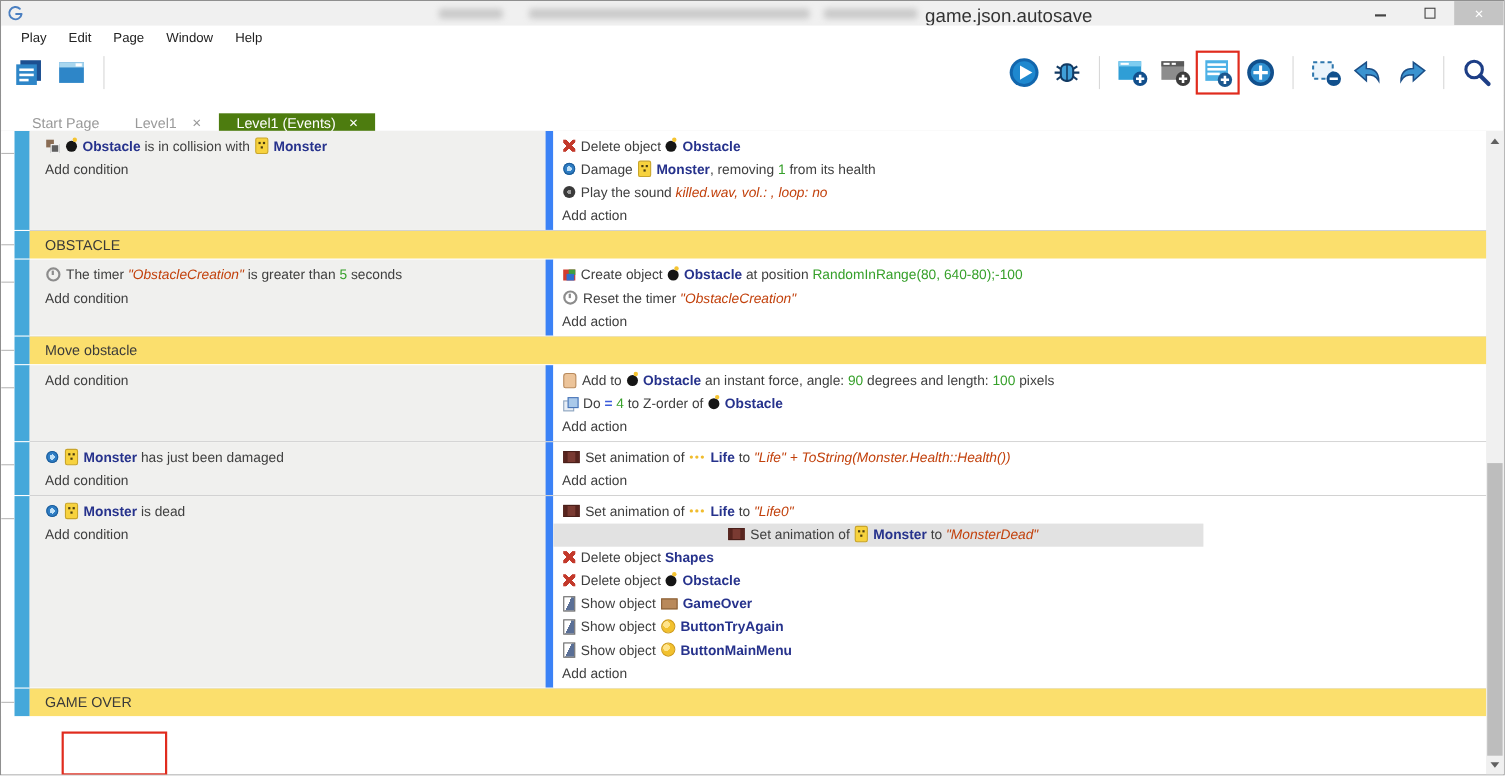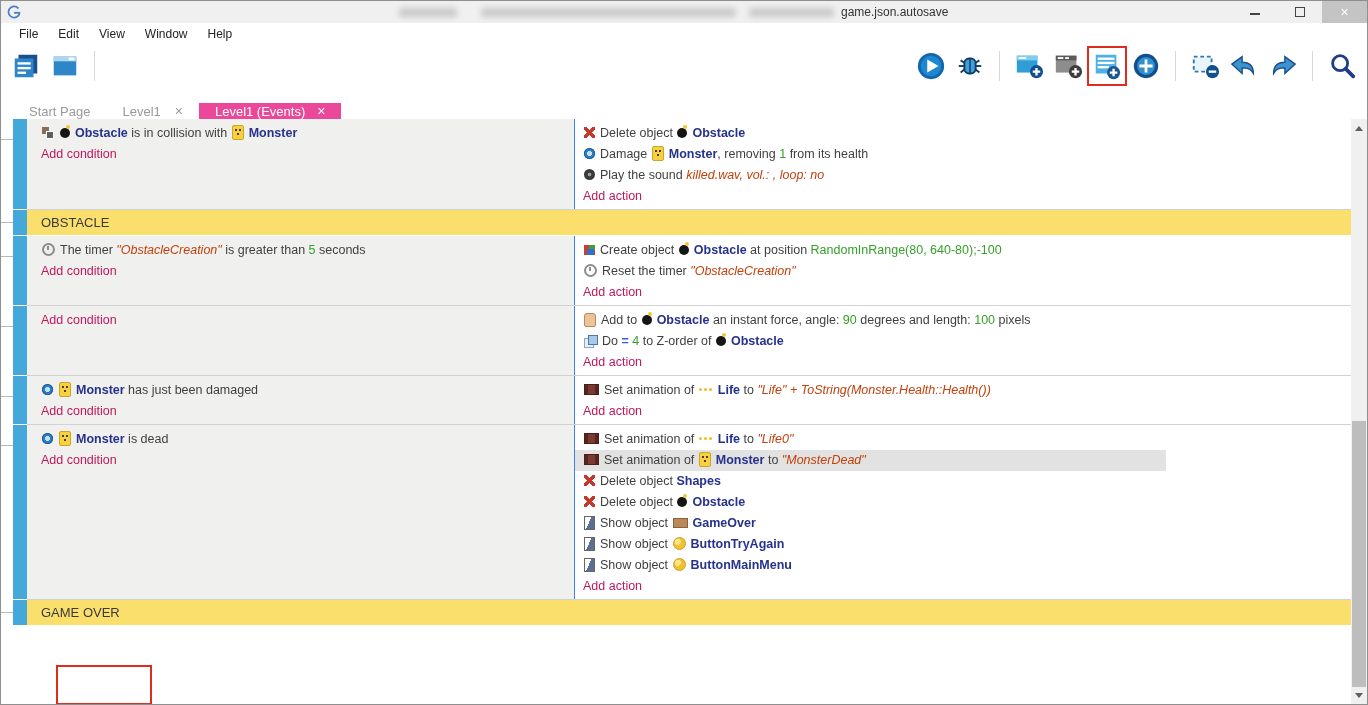--- a/index.html
+++ b/index.html
@@ -6,21 +6,21 @@
   .page{position:relative;width:1368px;height:705px;box-sizing:border-box;border:1px solid #8f8f8f;
         overflow:hidden;font-family:"Liberation Sans",sans-serif;background:#fff;}
 
   
   .titlebar{position:absolute;left:0;top:0;right:0;height:22px;background:#f0f0f0;border-bottom:1px solid #dcdcdc;}
   .logo{position:absolute;left:5px;top:3px;width:16px;height:16px;}
   .blob{position:absolute;top:7px;height:9px;background:#a8a8a8;opacity:.55;filter:blur(3px);border-radius:2px;}
   .b1{left:398px;width:58px;}
   .b2{left:480px;width:255px;}
   .b3{left:748px;width:85px;}
-  .wtitle{position:absolute;left:840px;top:4px;font-size:12px;color:#333;}
+  .wtitle{position:absolute;left:840px;top:4px;font-size:17px;color:#333;}
   .wctrls{position:absolute;right:0;top:0;height:22px;display:flex;}
   .wbtn{width:45px;height:22px;display:flex;align-items:center;justify-content:center;cursor:default;}
   .glyph-min{width:10px;height:2px;background:#444;margin-top:4px;}
   .glyph-rst{position:relative;width:8px;height:8px;border:1px solid #444;background:#f0f0f0;}
   .glyph-rst::before{content:'';position:absolute;left:2px;top:-4px;width:7px;height:7px;border:1px solid #444;z-index:-1;}
   .wbtn.cls{background:#c4c4c4;color:#fff;font-size:14px;}
 
   
   .menubar{position:absolute;top:22px;left:0;right:0;height:22px;background:#fff;display:flex;align-items:center;
            padding-left:8px;font-size:12px;color:#222;}
@@ -33,39 +33,39 @@
   .tbtn{width:30px;height:30px;}
   .tbtn svg{width:100%;height:100%;display:block;}
   .tbtn.hl{outline:2px solid #e02b1d;outline-offset:3px;}
   .sep{width:1px;height:30px;background:#d8d8d8;margin:0 5px;}
 
   
   .tabbar{position:absolute;top:86px;left:0;right:0;height:32px;background:#fff;border-bottom:1px solid #c9c9c9;
           display:flex;align-items:flex-end;padding-left:12px;font-size:13px;}
   .tab{display:flex;align-items:center;gap:14px;padding:0 16px;color:#9a9a9a;}
   .tclose{font-size:14px;color:#9a9a9a;}
-  .tab.active{background:#ec4899;color:#fff;gap:12px;}
+  .tab.active{background:#4d7c0f;color:#fff;gap:12px;}
   .tab.active .tclose{color:#fff;}
 
   
   .events{position:absolute;top:118px;left:0;right:0;bottom:0;overflow:hidden;background:#fff;}
   .sheet{position:absolute;left:0;top:0;width:1352px;}
   .blk{display:flex;margin-bottom:1px;}
   .gutter{width:12px;position:relative;background:#fff;}
   .gutter::after{content:'';position:absolute;left:0;top:20px;width:12px;height:1px;background:#b8b8b8;}
   .blk-g .gutter::after{top:12px;}
   .bluebar{width:14px;background:#45a8da;}
   .blk-g{height:25px;}
   .glabel{flex:1;background:#fbdf6d;display:flex;align-items:center;padding-left:14px;font-size:13px;color:#3a3a3a;}
   .ebody{flex:1;display:flex;box-shadow:0 1px 0 #d2d2d2;}
-  .conds{width:548px;background:#f0f0ee;padding:4px 0 2px 14px;border-right:1px solid #3b82f6;box-sizing:border-box;}
+  .conds{width:476px;background:#f0f0ee;padding:4px 0 2px 14px;border-right:7px solid #3b82f6;box-sizing:border-box;}
   .acts{flex:1;background:#fff;padding:4px 0 2px 8px;}
   .line{height:21px;line-height:21px;font-size:12.5px;color:#3f3f3f;white-space:nowrap;overflow:hidden;}
-  .line.ph{color:#be185d;}
-  .line.hl{background:#e2e2e2;margin-left:-8px;padding-left:8px;width:583px;}
+  .line.ph{color:#404040;}
+  .line.hl{background:#e2e2e2;margin-left:-8px;padding-left:8px;width:583px;text-align:center;}
   .sg-o{color:#26328c;font-weight:bold;}
   .sg-v{color:#36a02a;}
   .sg-m{color:#c2410c;font-style:italic;}
   .sg-p{color:#3b5bdb;font-weight:bold;}
 
   
   .ic{display:inline-block;position:relative;vertical-align:middle;margin:-2px 5px 0 1px;}
   .bomb-icon{width:10px;height:10px;background:#151515;border-radius:50%;}
   .bomb-icon::after{content:'';position:absolute;top:-3px;left:6px;width:4px;height:4px;background:#f5c431;border-radius:50%;}
   .monster-icon{width:10px;height:13px;background:#f7d23e;border:1px solid #c9a52a;border-radius:2px;}
@@ -130,23 +130,23 @@
           <span class="glyph-min"></span>
         </div>
       <div class="wbtn">
           <span class="glyph-rst"></span>
         </div>
       <div class="wbtn cls">×</div>
     </div>
   </div>
 
   <div class="menubar">
-      <div class="menu-item">File</div>
+      <div class="menu-item">Play</div>
       <div class="menu-item">Edit</div>
-      <div class="menu-item">View</div>
+      <div class="menu-item">Page</div>
       <div class="menu-item">Window</div>
       <div class="menu-item">Help</div>
     </div>
 
   <div class="toolbar">
     <div class="tb-left">
         <div class="tbtn">
           <svg viewBox="0 0 32 32">
             <rect x="8" y="4" width="20" height="20" fill="#1c4f91"></rect>
             <rect x="4" y="8" width="20" height="20" fill="#2e86c8"></rect>
@@ -296,20 +296,25 @@
               <div class="line"><span class="ic timer-icon"></span><span class="sg-t">The timer </span><span class="sg-m">"ObstacleCreation"</span><span class="sg-t"> is greater than </span><span class="sg-v">5</span><span class="sg-t"> seconds</span></div>
               <div class="line ph">Add condition</div>
             </div>
             <div class="acts">
               <div class="line"><span class="ic create-icon"></span><span class="sg-t">Create object </span><span class="ic bomb-icon"></span><span class="sg-o">Obstacle</span><span class="sg-t"> at position </span><span class="sg-v">RandomInRange(80, 640-80);-100</span></div>
               <div class="line"><span class="ic timer-icon"></span><span class="sg-t">Reset the timer </span><span class="sg-m">"ObstacleCreation"</span></div>
               <div class="line ph">Add action</div>
             </div>
           </div>
         </div>
+        <div class="blk blk-g">
+          <div class="gutter"></div>
+          <div class="bluebar"></div>
+          <div class="glabel">Move obstacle</div>
+        </div>
         <div class="blk blk-e">
           <div class="gutter"></div>
           <div class="bluebar"></div>
           <div class="ebody">
             <div class="conds">
               <div class="line ph">Add condition</div>
             </div>
             <div class="acts">
               <div class="line"><span class="ic force-icon"></span><span class="sg-t">Add to </span><span class="ic bomb-icon"></span><span class="sg-o">Obstacle</span><span class="sg-t"> an instant force, angle: </span><span class="sg-v">90</span><span class="sg-t"> degrees and length: </span><span class="sg-v">100</span><span class="sg-t"> pixels</span></div>
               <div class="line"><span class="ic zorder-icon"></span><span class="sg-t">Do </span><span class="sg-p">=</span><span class="sg-t"> </span><span class="sg-v">4</span><span class="sg-t"> to Z-order of </span><span class="ic bomb-icon"></span><span class="sg-o">Obstacle</span></div>

